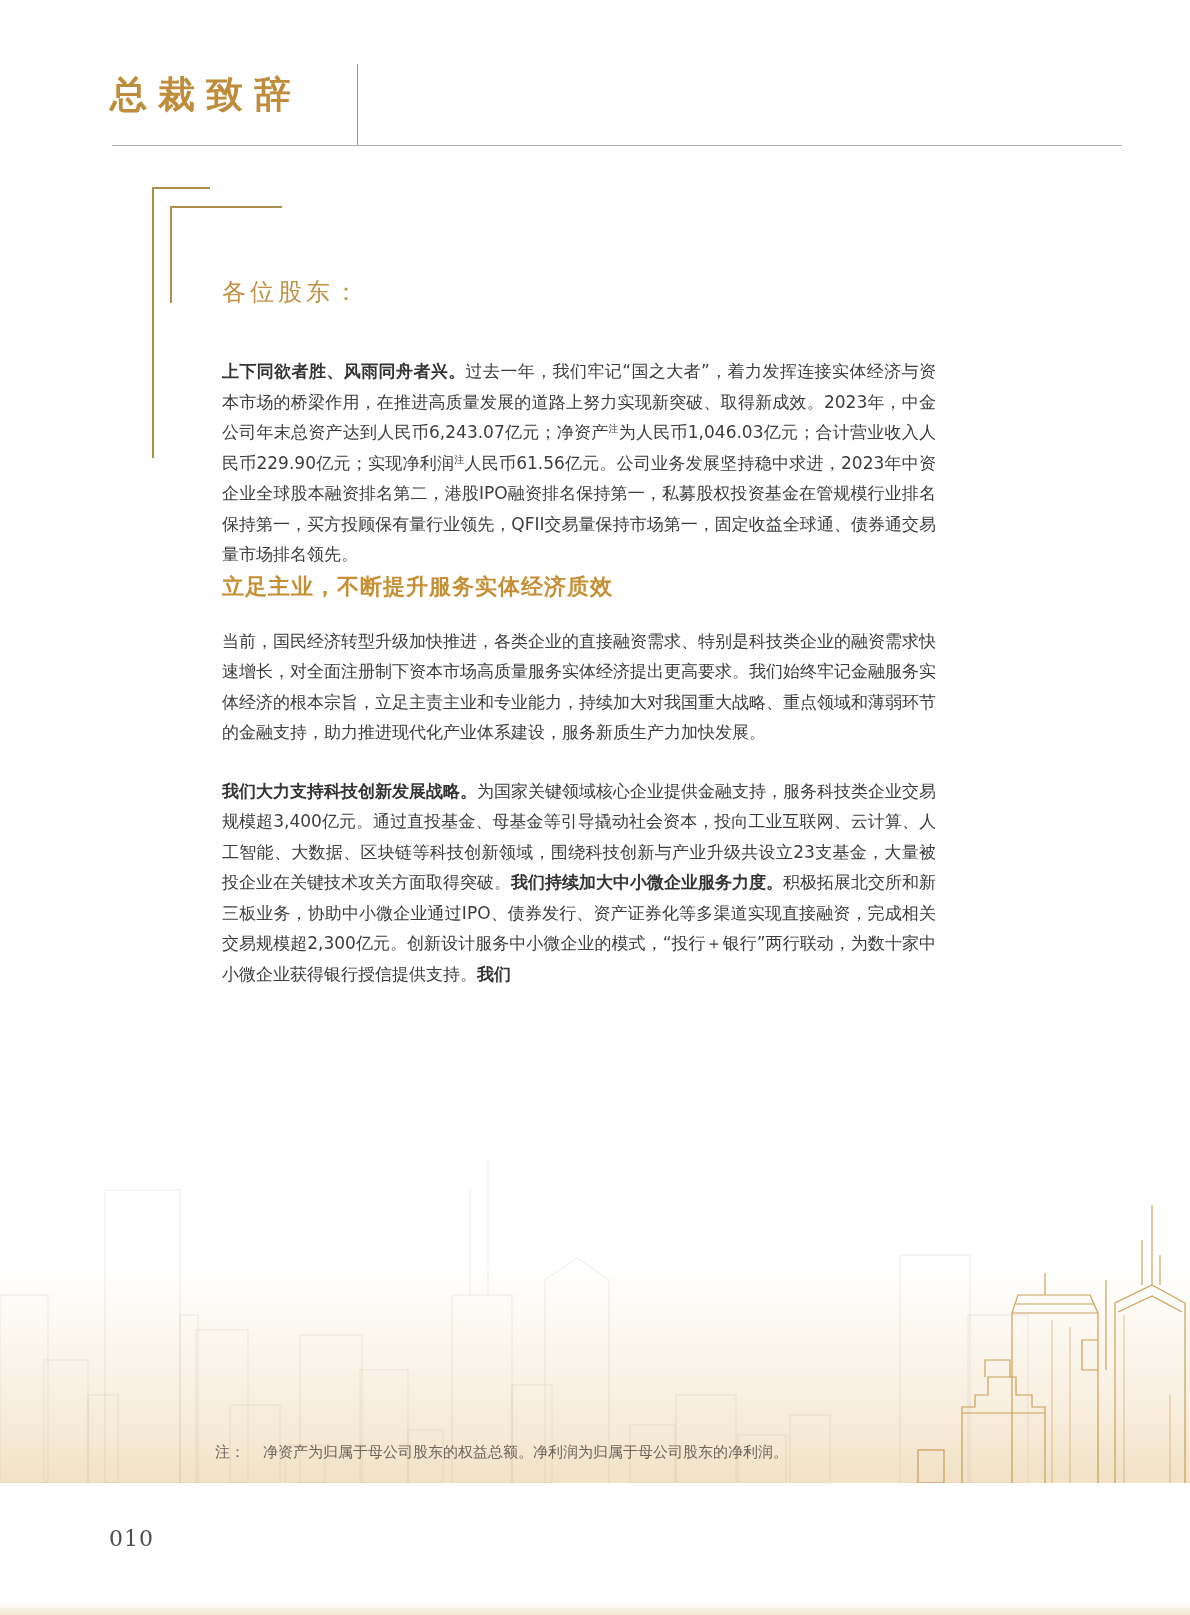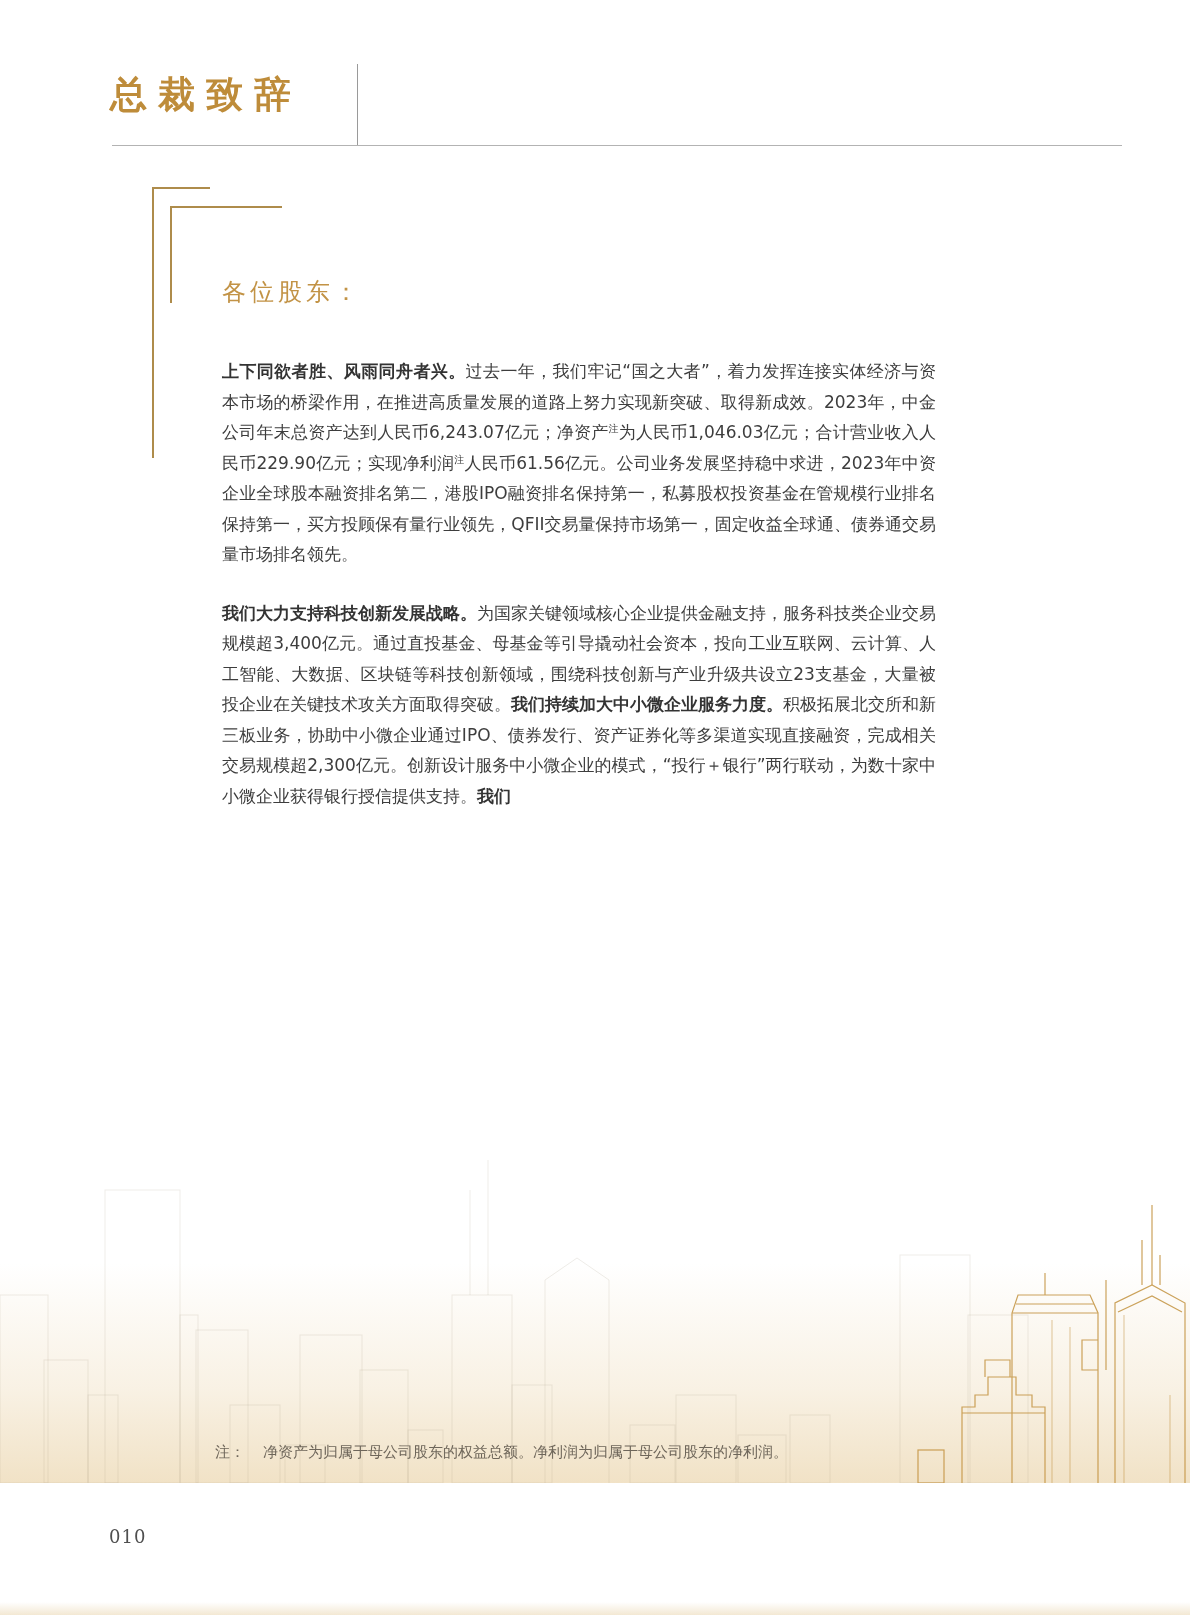--- a/index.html
+++ b/index.html
@@ -55,21 +55,21 @@
   
   .footnote{
     position:absolute;left:215px;top:1441px;width:760px;
     font-size:15px;line-height:22px;color:#6E665A;display:flex;
   }
   .footnote .fn-label{margin-right:18px;white-space:nowrap;}
   
   .page-number{
     position:absolute;left:109px;top:1526px;
     font-family:"DejaVu Serif","Liberation Serif",serif;
-    font-size:18px;color:#4f4f4f;letter-spacing:1px;
+    font-size:22px;color:#4f4f4f;letter-spacing:1px;
   }
   .bottom-strip{
     position:absolute;left:0;bottom:0;width:100%;height:13px;
     background:linear-gradient(180deg,#ffffff,#f3e8d3);
   }
 </style>
 </head>
 <body>
 
 <div class="page">
@@ -134,21 +134,23 @@
       </g>
     </svg>
   </div>
 
   <div class="salutation">各位股东：</div>
 
   <div class="body-col">
 
     <p class="p2"><span class="lead">上下同欲者胜、风雨同舟者兴。</span><span>过去一年，我们牢记“国之大者”，着力发挥连接实体经济与资本市场的桥梁作用，在推进高质量发展的道路上努力实现新突破、取得新成效。2023年，中金公司年末总资产达到人民币6,243.07亿元；净资产</span><sup class="note">注</sup><span>为人民币1,046.03亿元；合计营业收入人民币229.90亿元；实现净利润</span><sup class="note">注</sup><span>人民币61.56亿元。公司业务发展坚持稳中求进，2023年中资企业全球股本融资排名第二，港股IPO融资排名保持第一，私募股权投资基金在管规模行业排名保持第一，买方投顾保有量行业领先，QFII交易量保持市场第一，固定收益全球通、债券通交易量市场排名领先。</span></p>
 
+    <p class="section-heading">立足主业，不断提升服务实体经济质效</p>
 
+    <p class="p3">当前，国民经济转型升级加快推进，各类企业的直接融资需求、特别是科技类企业的融资需求快速增长，对全面注册制下资本市场高质量服务实体经济提出更高要求。我们始终牢记金融服务实体经济的根本宗旨，立足主责主业和专业能力，持续加大对我国重大战略、重点领域和薄弱环节的金融支持，助力推进现代化产业体系建设，服务新质生产力加快发展。</p>
 
     <p class="p4"><span class="lead">我们大力支持科技创新发展战略。</span><span>为国家关键领域核心企业提供金融支持，服务科技类企业交易规模超3,400亿元。通过直投基金、母基金等引导撬动社会资本，投向工业互联网、云计算、人工智能、大数据、区块链等科技创新领域，围绕科技创新与产业升级共设立23支基金，大量被投企业在关键技术攻关方面取得突破。</span><span class="lead">我们持续加大中小微企业服务力度。</span><span>积极拓展北交所和新三板业务，协助中小微企业通过IPO、债券发行、资产证券化等多渠道实现直接融资，完成相关交易规模超2,300亿元。创新设计服务中小微企业的模式，“投行＋银行”两行联动，为数十家中小微企业获得银行授信提供支持。</span><span class="lead">我们</span></p>
   </div>
 
   <div class="footnote">
     <span class="fn-label">注：</span>
     <span>净资产为归属于母公司股东的权益总额。净利润为归属于母公司股东的净利润。</span>
   </div>
 
   <div class="page-number">010</div>

